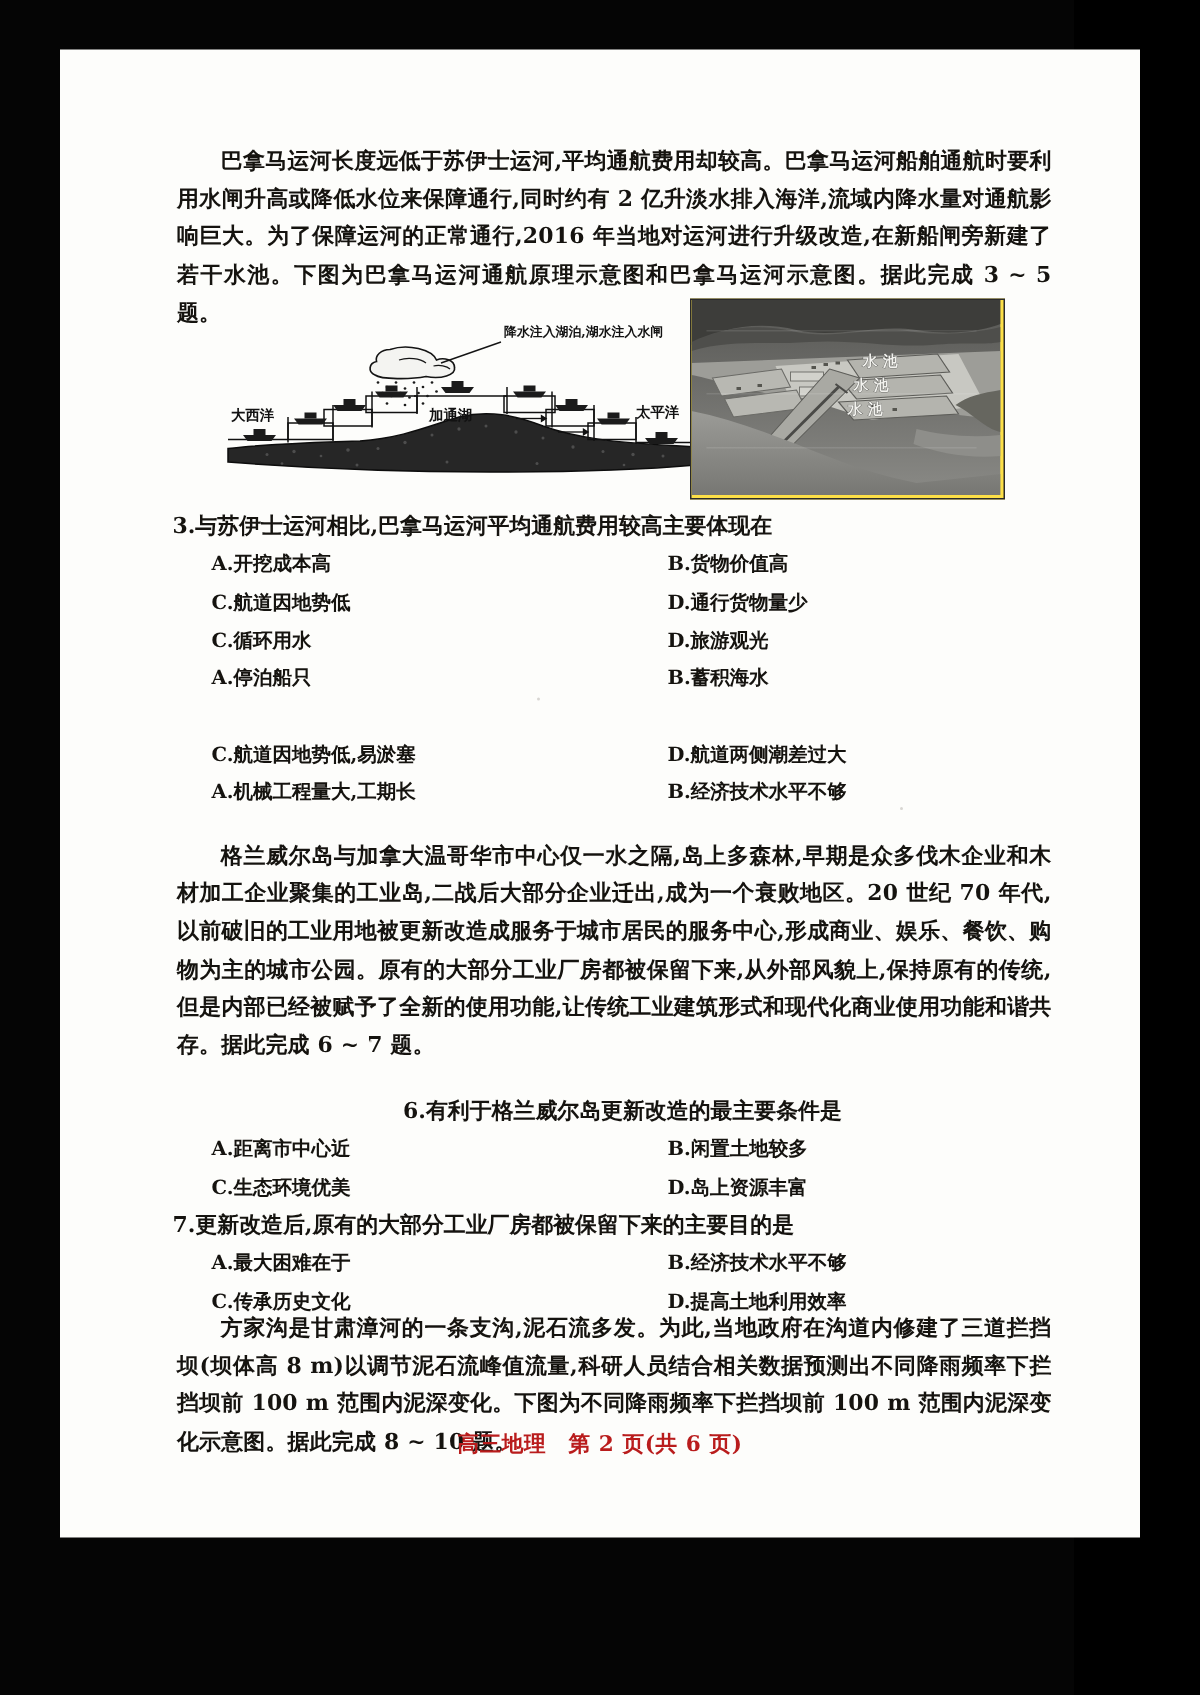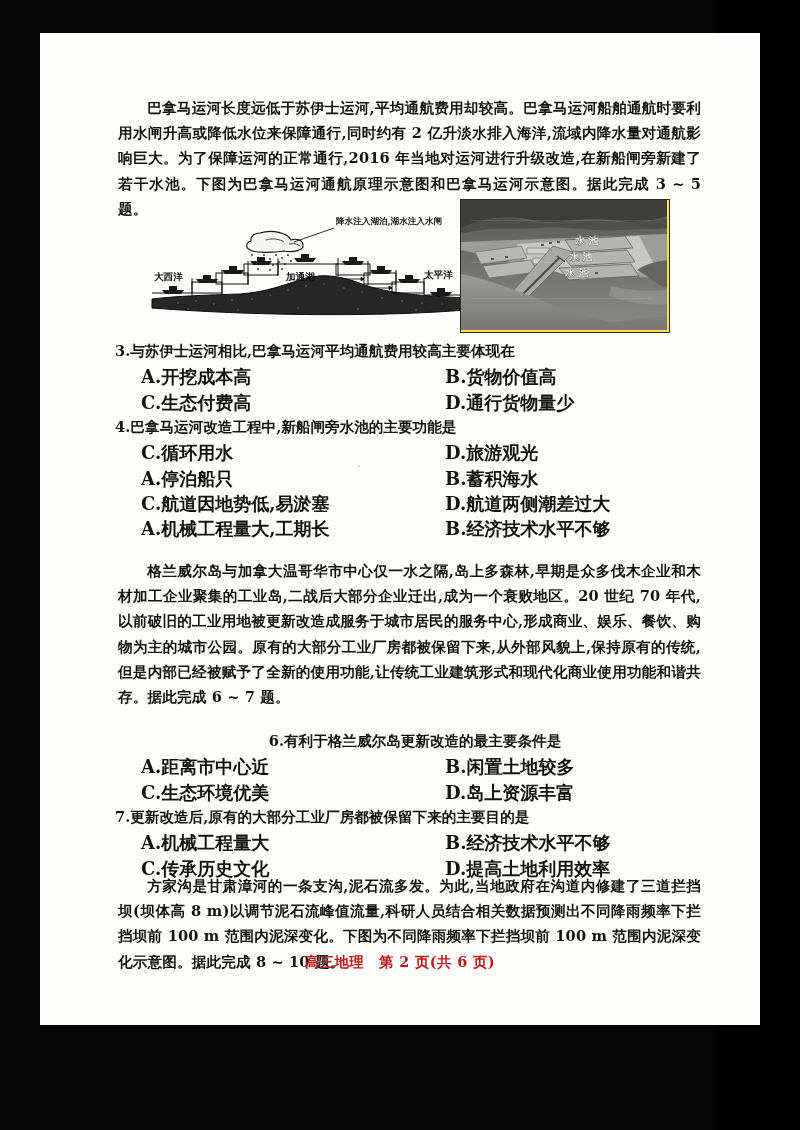--- a/index.html
+++ b/index.html
@@ -64,21 +64,21 @@
     position: relative;
     margin-top: 1px;
   }
   .opt-row {
     position: relative;
     height: 25.4px;
     line-height: 25.4px;
   }
   .opt {
     position: absolute;
-    font-size: 18px;
+    font-size: 13px;
     color: #15130f;
     font-weight: 600;
     white-space: nowrap;
   }
   .opt.col-a { left: 26px; }
   .opt.col-b { left: 330px; }
 
   
   #figure-row {
     position: absolute;
@@ -355,28 +355,27 @@
       </div>
 
       <div class="q-block" style="top:305px;">
         <div class="q-stem">3.与苏伊士运河相比,巴拿马运河平均通航费用较高主要体现在</div>
         <div class="q-options">
           <div class="opt-row">
             <span class="opt col-a">A.开挖成本高</span>
             <span class="opt col-b">B.货物价值高</span>
           </div>
           <div class="opt-row">
-            <span class="opt col-a">C.生态付费高</span>
+            <span class="opt col-a">C.航道因地势低</span>
             <span class="opt col-b">D.通行货物量少</span>
           </div>
         </div>
       </div>
 
       <div class="q-block" style="top:381px;">
-        <div class="q-stem">4.巴拿马运河改造工程中,新船闸旁水池的主要功能是</div>
         <div class="q-options">
           <div class="opt-row">
             <span class="opt col-a">C.循环用水</span>
             <span class="opt col-b">D.旅游观光</span>
           </div>
           <div class="opt-row">
             <span class="opt col-a">A.停泊船只</span>
             <span class="opt col-b">B.蓄积海水</span>
           </div>
         </div>
@@ -408,21 +407,21 @@
             <span class="opt col-a">C.生态环境优美</span>
             <span class="opt col-b">D.岛上资源丰富</span>
           </div>
         </div>
       </div>
 
       <div class="q-block" style="top:771px;">
         <div class="q-stem">7.更新改造后,原有的大部分工业厂房都被保留下来的主要目的是</div>
         <div class="q-options">
           <div class="opt-row">
-            <span class="opt col-a">A.机械工程量大</span>
+            <span class="opt col-a">A.最大困难在于</span>
             <span class="opt col-b">B.经济技术水平不够</span>
           </div>
           <div class="opt-row">
             <span class="opt col-a">C.传承历史文化</span>
             <span class="opt col-b">D.提高土地利用效率</span>
           </div>
         </div>
       </div>
 
       <div class="para indent" style="top:840px;">方家沟是甘肃漳河的一条支沟,泥石流多发。为此,当地政府在沟道内修建了三道拦挡坝(坝体高 8 m)以调节泥石流峰值流量,科研人员结合相关数据预测出不同降雨频率下拦挡坝前 100 m 范围内泥深变化。下图为不同降雨频率下拦挡坝前 100 m 范围内泥深变化示意图。据此完成 8 ~ 10 题。</div>

